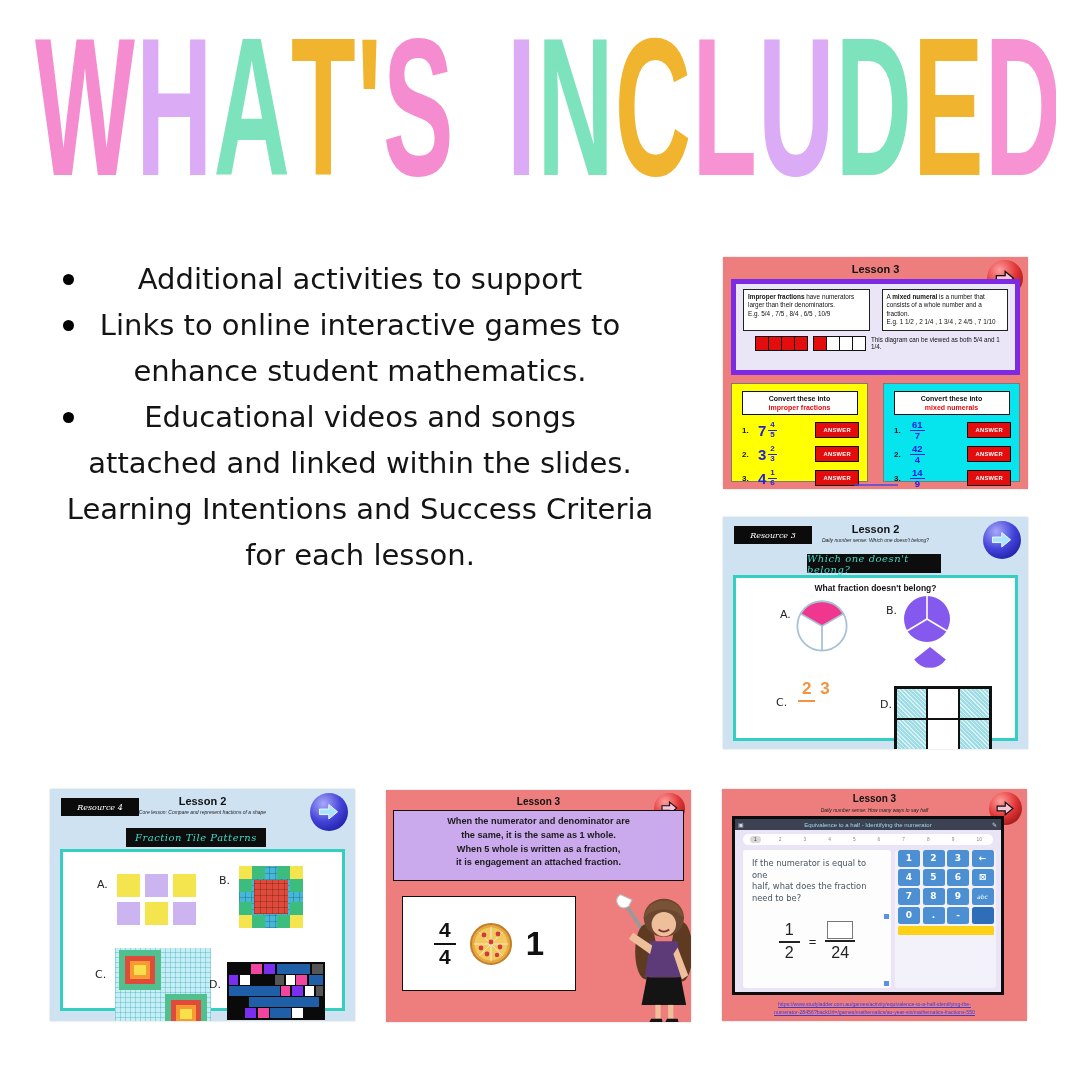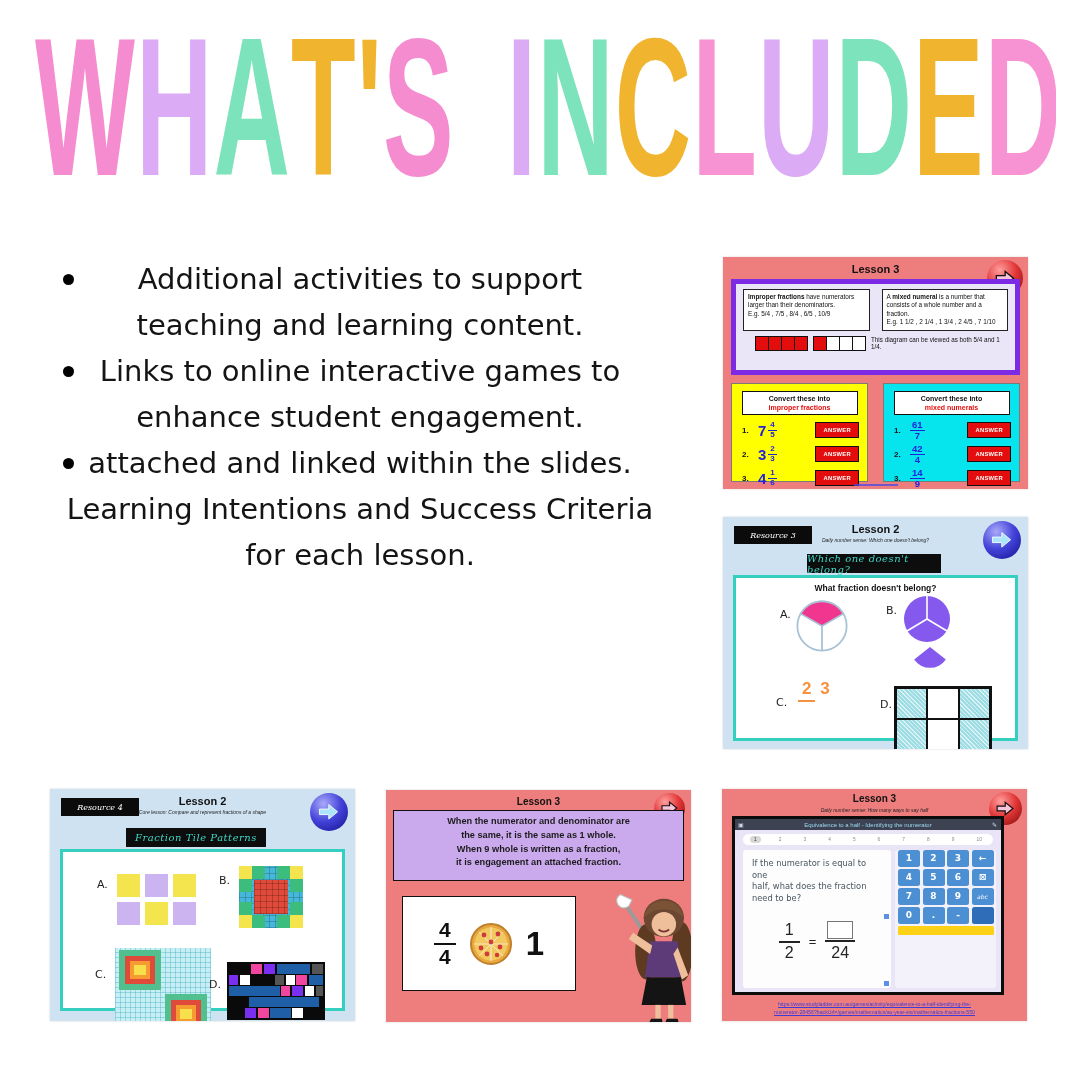--- a/index.html
+++ b/index.html
@@ -162,29 +162,29 @@
 <body>
 
 <div class="page">
 
   <div class="big-title" id="title-letters"><span class="t-letter" style="color: rgb(244, 140, 207);">W</span><span class="t-letter" style="color: rgb(220, 171, 246);">H</span><span class="t-letter" style="color: rgb(125, 227, 189);">A</span><span class="t-letter" style="color: rgb(240, 180, 46);">T</span><span class="t-letter" style="color: rgb(240, 180, 46);">'</span><span class="t-letter" style="color: rgb(244, 140, 207);">S</span><span class="t-letter" style="color: rgb(255, 255, 255);">&nbsp;</span><span class="t-letter" style="color: rgb(220, 171, 246);">I</span><span class="t-letter" style="color: rgb(125, 227, 189);">N</span><span class="t-letter" style="color: rgb(240, 180, 46);">C</span><span class="t-letter" style="color: rgb(248, 147, 211);">L</span><span class="t-letter" style="color: rgb(220, 171, 246);">U</span><span class="t-letter" style="color: rgb(125, 227, 189);">D</span><span class="t-letter" style="color: rgb(240, 180, 46);">E</span><span class="t-letter" style="color: rgb(248, 147, 211);">D</span></div>
 
   <div class="features" id="bullet-list">
       <div class="b-item">
         <span class="b-dot"></span>
         <div class="b-line">Additional activities to support</div>
-        <div class="b-line">teaching and learning content.</div>
       </div>
       <div class="b-item">
         <span class="b-dot"></span>
         <div class="b-line">Links to online interactive games to</div>
-        <div class="b-line">enhance student engagement.</div>
+        <div class="b-line">enhance student mathematics.</div>
       </div>
       <div class="b-item">
         <span class="b-dot"></span>
+        <div class="b-line">Educational videos and songs</div>
         <div class="b-line">attached and linked within the slides.</div>
       </div>
       <div class="b-item">
         <div class="b-line">Learning Intentions and Success Criteria</div>
         <div class="b-line">for each lesson.</div>
       </div>
     </div>
 
   <div class="slide s1">
     <div class="s-title">Lesson 3</div>
@@ -446,21 +446,21 @@
   <div class="slide s4">
     <div class="s-title" style="font-size:10px;">Lesson 3</div>
     <div class="sphere red">
       <svg viewBox="0 0 24 20">
           <path d="M2.5 7.2 h9.5 V2.6 L21 10 l-9 7.4 v-4.6 H2.5 z" fill="#f6c3d9" stroke="#111" stroke-width="1.4"></path>
         </svg>
     </div>
     <div class="statement">
       <div>When the numerator and denominator are</div>
       <div>the same, it is the same as 1 whole.</div>
-      <div>When 9 whole is written as a fraction,</div>
+      <div>When 5 whole is written as a fraction,</div>
       <div><span>it is engagement an </span><b>attached fraction.</b></div>
     </div>
     <div class="wholebox">
       <span class="frac44">
         <span class="fn">4</span>
         <span>4</span>
       </span>
       <svg width="44" height="44" viewBox="0 0 44 44">
         <circle cx="22" cy="22" r="20" fill="#e9a83f" stroke="#c07f2a" stroke-width="2"></circle>
         <circle cx="22" cy="22" r="16.5" fill="#f2c95e"></circle>

